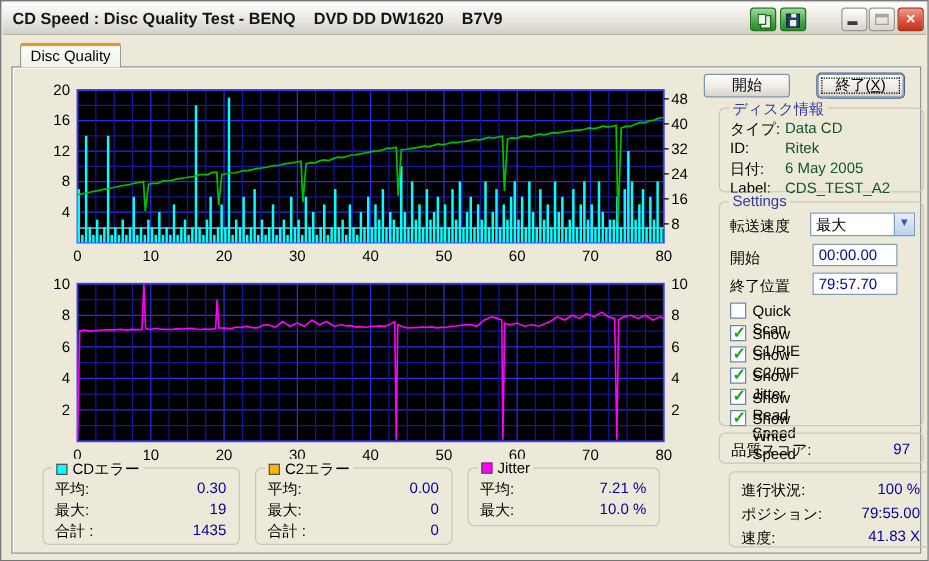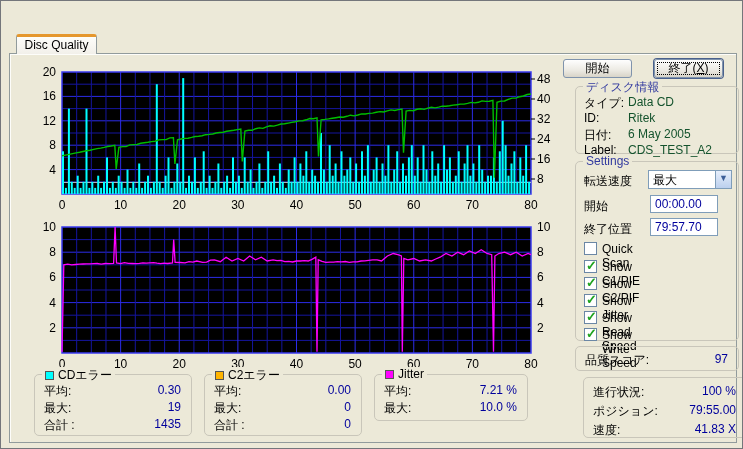--- a/index.html
+++ b/index.html
@@ -52,20 +52,36 @@
   .cb-check{position:absolute;left:1px;top:-3px;color:#1FA31F;font-size:13px;font-weight:bold;}
   .cb-label{position:absolute;left:18px;top:0;}
   
   .swatch{display:inline-block;width:9px;height:9px;border:1px solid #555;margin-right:4px;vertical-align:-1px;}
 </style>
 </head>
 <body>
 
 <div class="window">
 
+  <div class="titlebar">
+    <span class="title-text">CD Speed : Disc Quality Test - BENQ    DVD DD DW1620    B7V9</span>
+    <div class="tb-btn tb-green" style="left:598px">
+      <span class="glyph-copy"></span>
+    </div>
+    <div class="tb-btn tb-green" style="left:622px">
+      <span class="glyph-floppy"></span>
+    </div>
+    <div class="tb-btn tb-sys" style="left:671px">
+      <span class="glyph-min"></span>
+    </div>
+    <div class="tb-btn tb-sys" style="left:693px">
+      <span class="glyph-max"></span>
+    </div>
+    <div class="tb-btn tb-close" style="left:716px">×</div>
+  </div>
 
   <div class="tab">
     <span>Disc Quality</span>
   </div>
   <div class="tabpanel"></div>
 
 
   <svg id="chart1" style="left:20px;top:56px" width="540" height="164">
       <rect x="41" y="15" width="469" height="122" fill="#000000"></rect>
       <line x1="41" y1="124.8" x2="510" y2="124.8" stroke="#15159E" stroke-width="1"></line>

